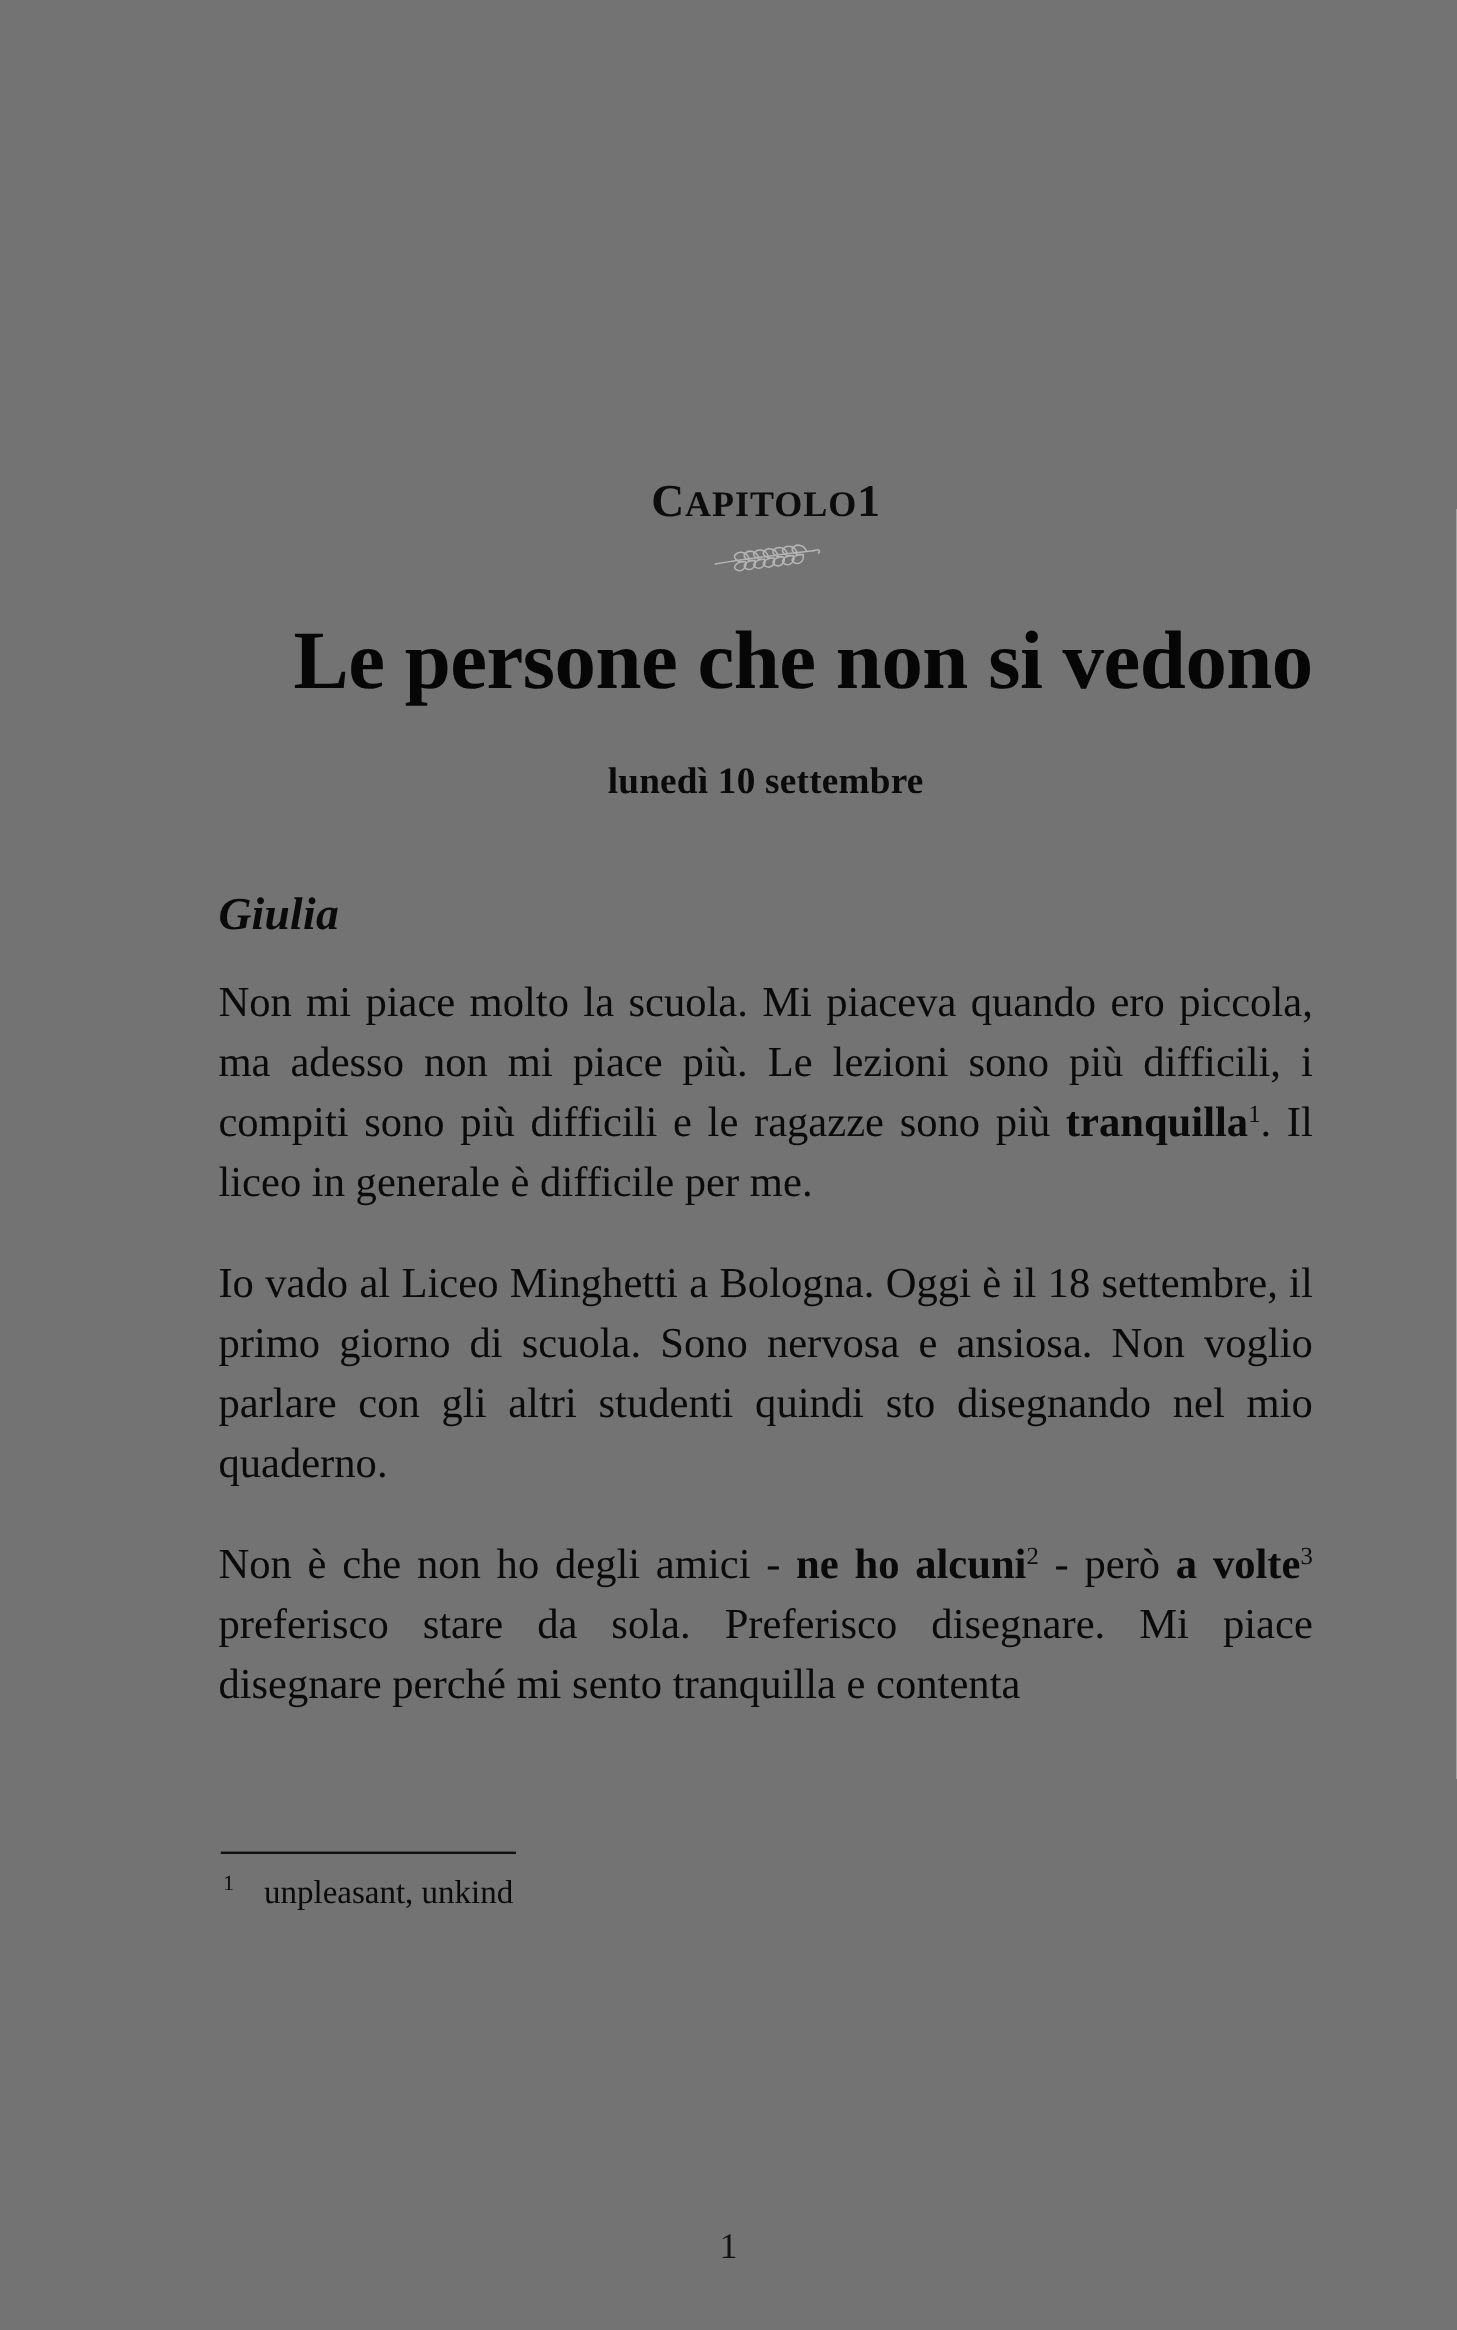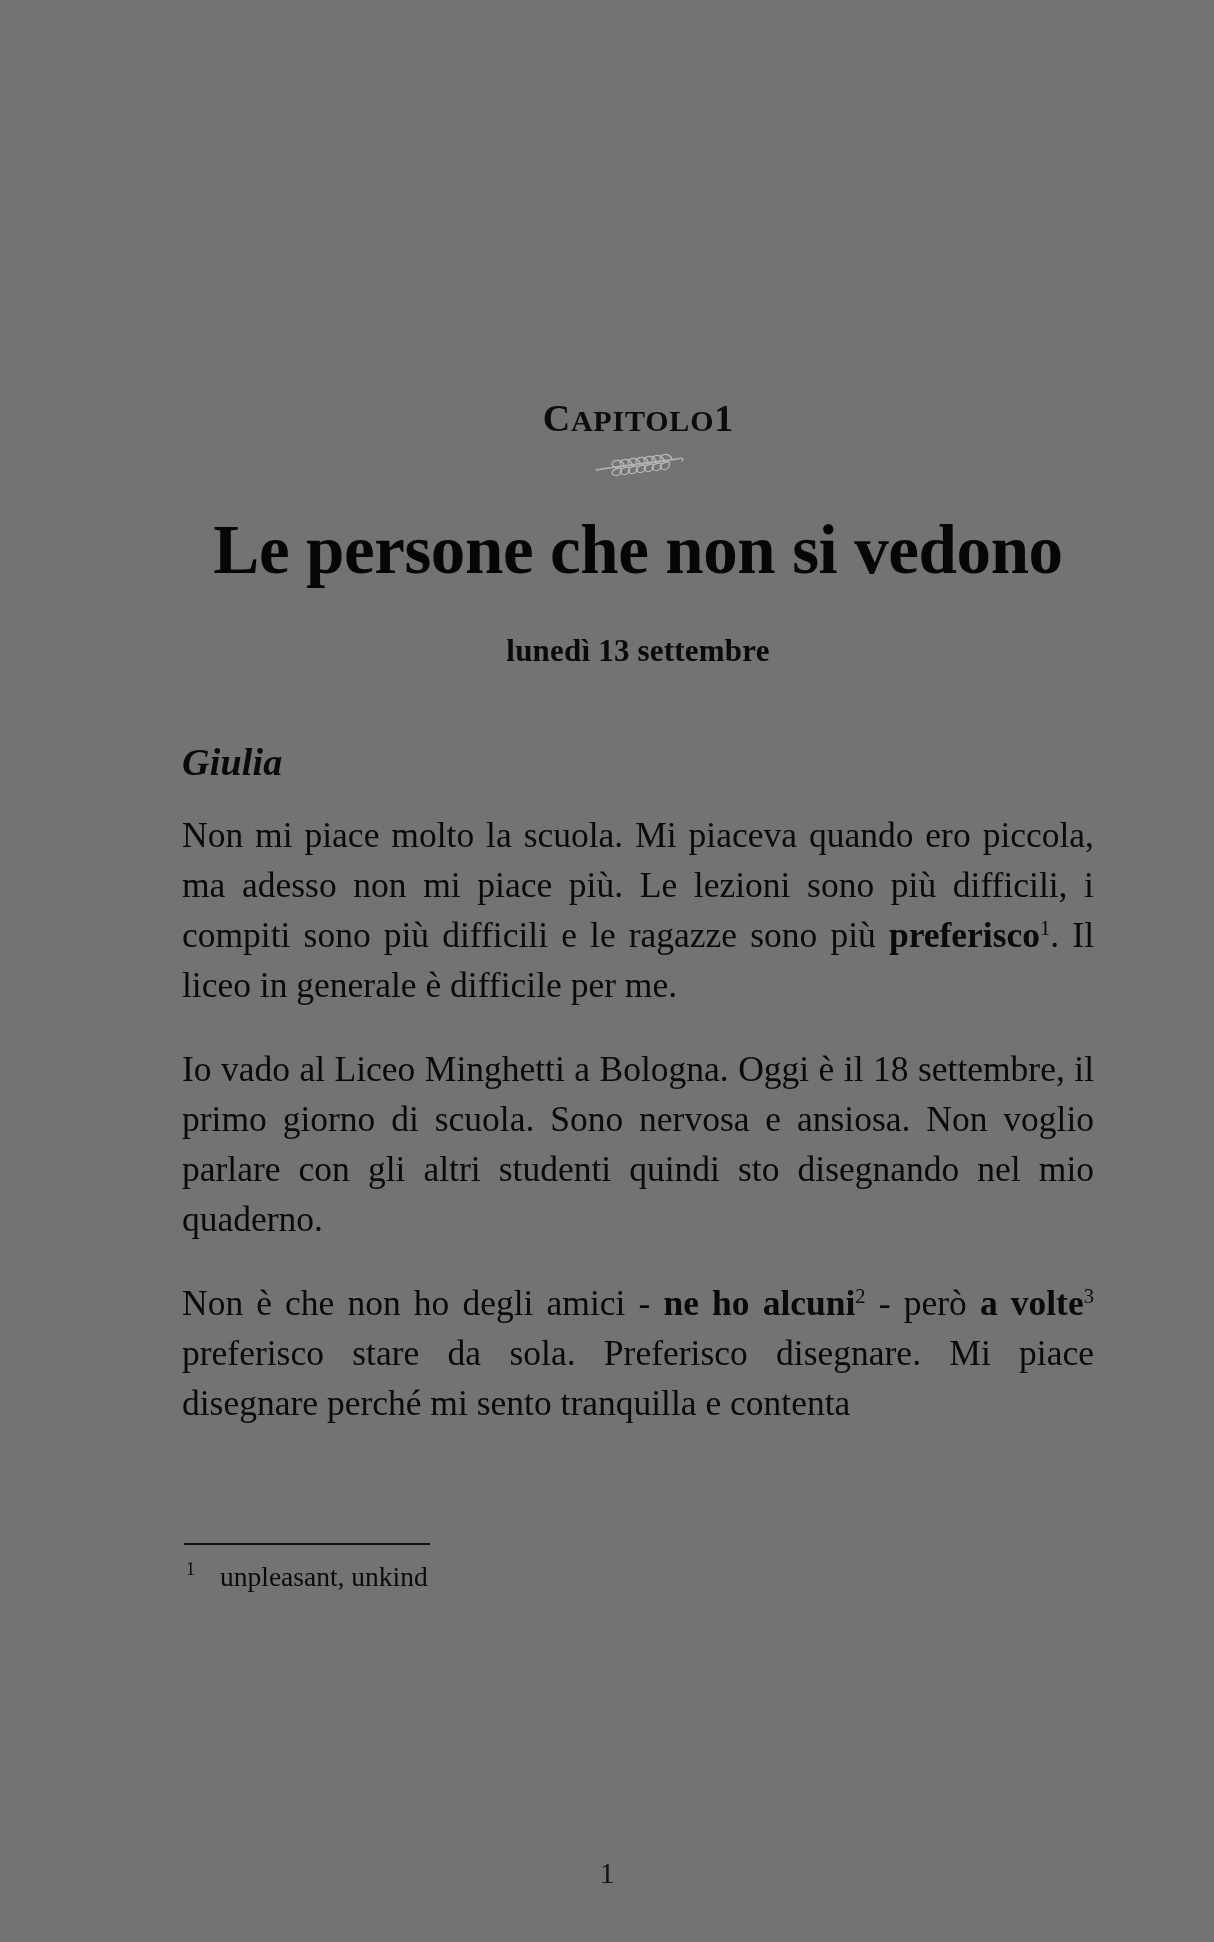--- a/index.html
+++ b/index.html
@@ -53,21 +53,21 @@
   .ornament {
     text-align: center;
     margin-top: 10px;
     height: 30px;
     line-height: 0;
   }
   .ornament svg { display: inline-block; }
 
   
   .chapter-title {
-    text-align: center;
+    text-align: right;
     margin-top: 34px;
     font-size: 69px;
     font-weight: 700;
     line-height: 1.06;
     letter-spacing: -0.4px;
     color: #060606;
     white-space: nowrap;
   }
 
   
@@ -185,26 +185,26 @@
           <path d="M47 16 C 49 21, 44 25, 40 23 C 36 21, 39 17, 45 16"></path>
           <path d="M39 17 C 41 22, 36 26, 32 24 C 28 22, 31 18, 37 17"></path>
           <path d="M31 18 C 33 23, 28 27, 24 25 C 20 23, 23 19, 29 18"></path>
           <path d="M88 9 C 92 7, 94 9, 92 11"></path>
         </g>
       </svg>
     </div>
 
     <h1 class="chapter-title">Le persone che non si vedono</h1>
 
-    <div class="chapter-date">lunedì 13 settembre</div>
+    <div class="chapter-date">lunedì 10 settembre</div>
 
     <div class="speaker">Giulia</div>
 
     <div class="body-copy">
-      <p class="para"><span>Non mi piace molto la scuola. Mi piaceva quando ero piccola, ma adesso non mi piace più. Le lezioni sono più difficili, i compiti sono più difficili e le ragazze sono più </span><b>preferisco</b><sup>1</sup><span>. Il liceo in generale è difficile per me.</span></p>
+      <p class="para"><span>Non mi piace molto la scuola. Mi piaceva quando ero piccola, ma adesso non mi piace più. Le lezioni sono più difficili, i compiti sono più difficili e le ragazze sono più </span><b>tranquilla</b><sup>1</sup><span>. Il liceo in generale è difficile per me.</span></p>
       <p class="para"><span>Io vado al Liceo Minghetti a Bologna. Oggi è il 18 settembre, il primo giorno di scuola. Sono nervosa e ansiosa. Non voglio parlare con gli altri studenti quindi sto disegnando nel mio quaderno.</span></p>
       <p class="para"><span>Non è che non ho degli amici - </span><b>ne ho alcuni</b><sup>2</sup><span> - però </span><b>a volte</b><sup>3</sup><span> preferisco stare da sola. Preferisco disegnare. Mi piace disegnare perché mi sento tranquilla e contenta</span></p>
     </div>
 
   </div>
 
   <div class="footnotes">
     <div class="fn-rule"></div>
     <ul class="fn-list">
       <li class="fn-item">

